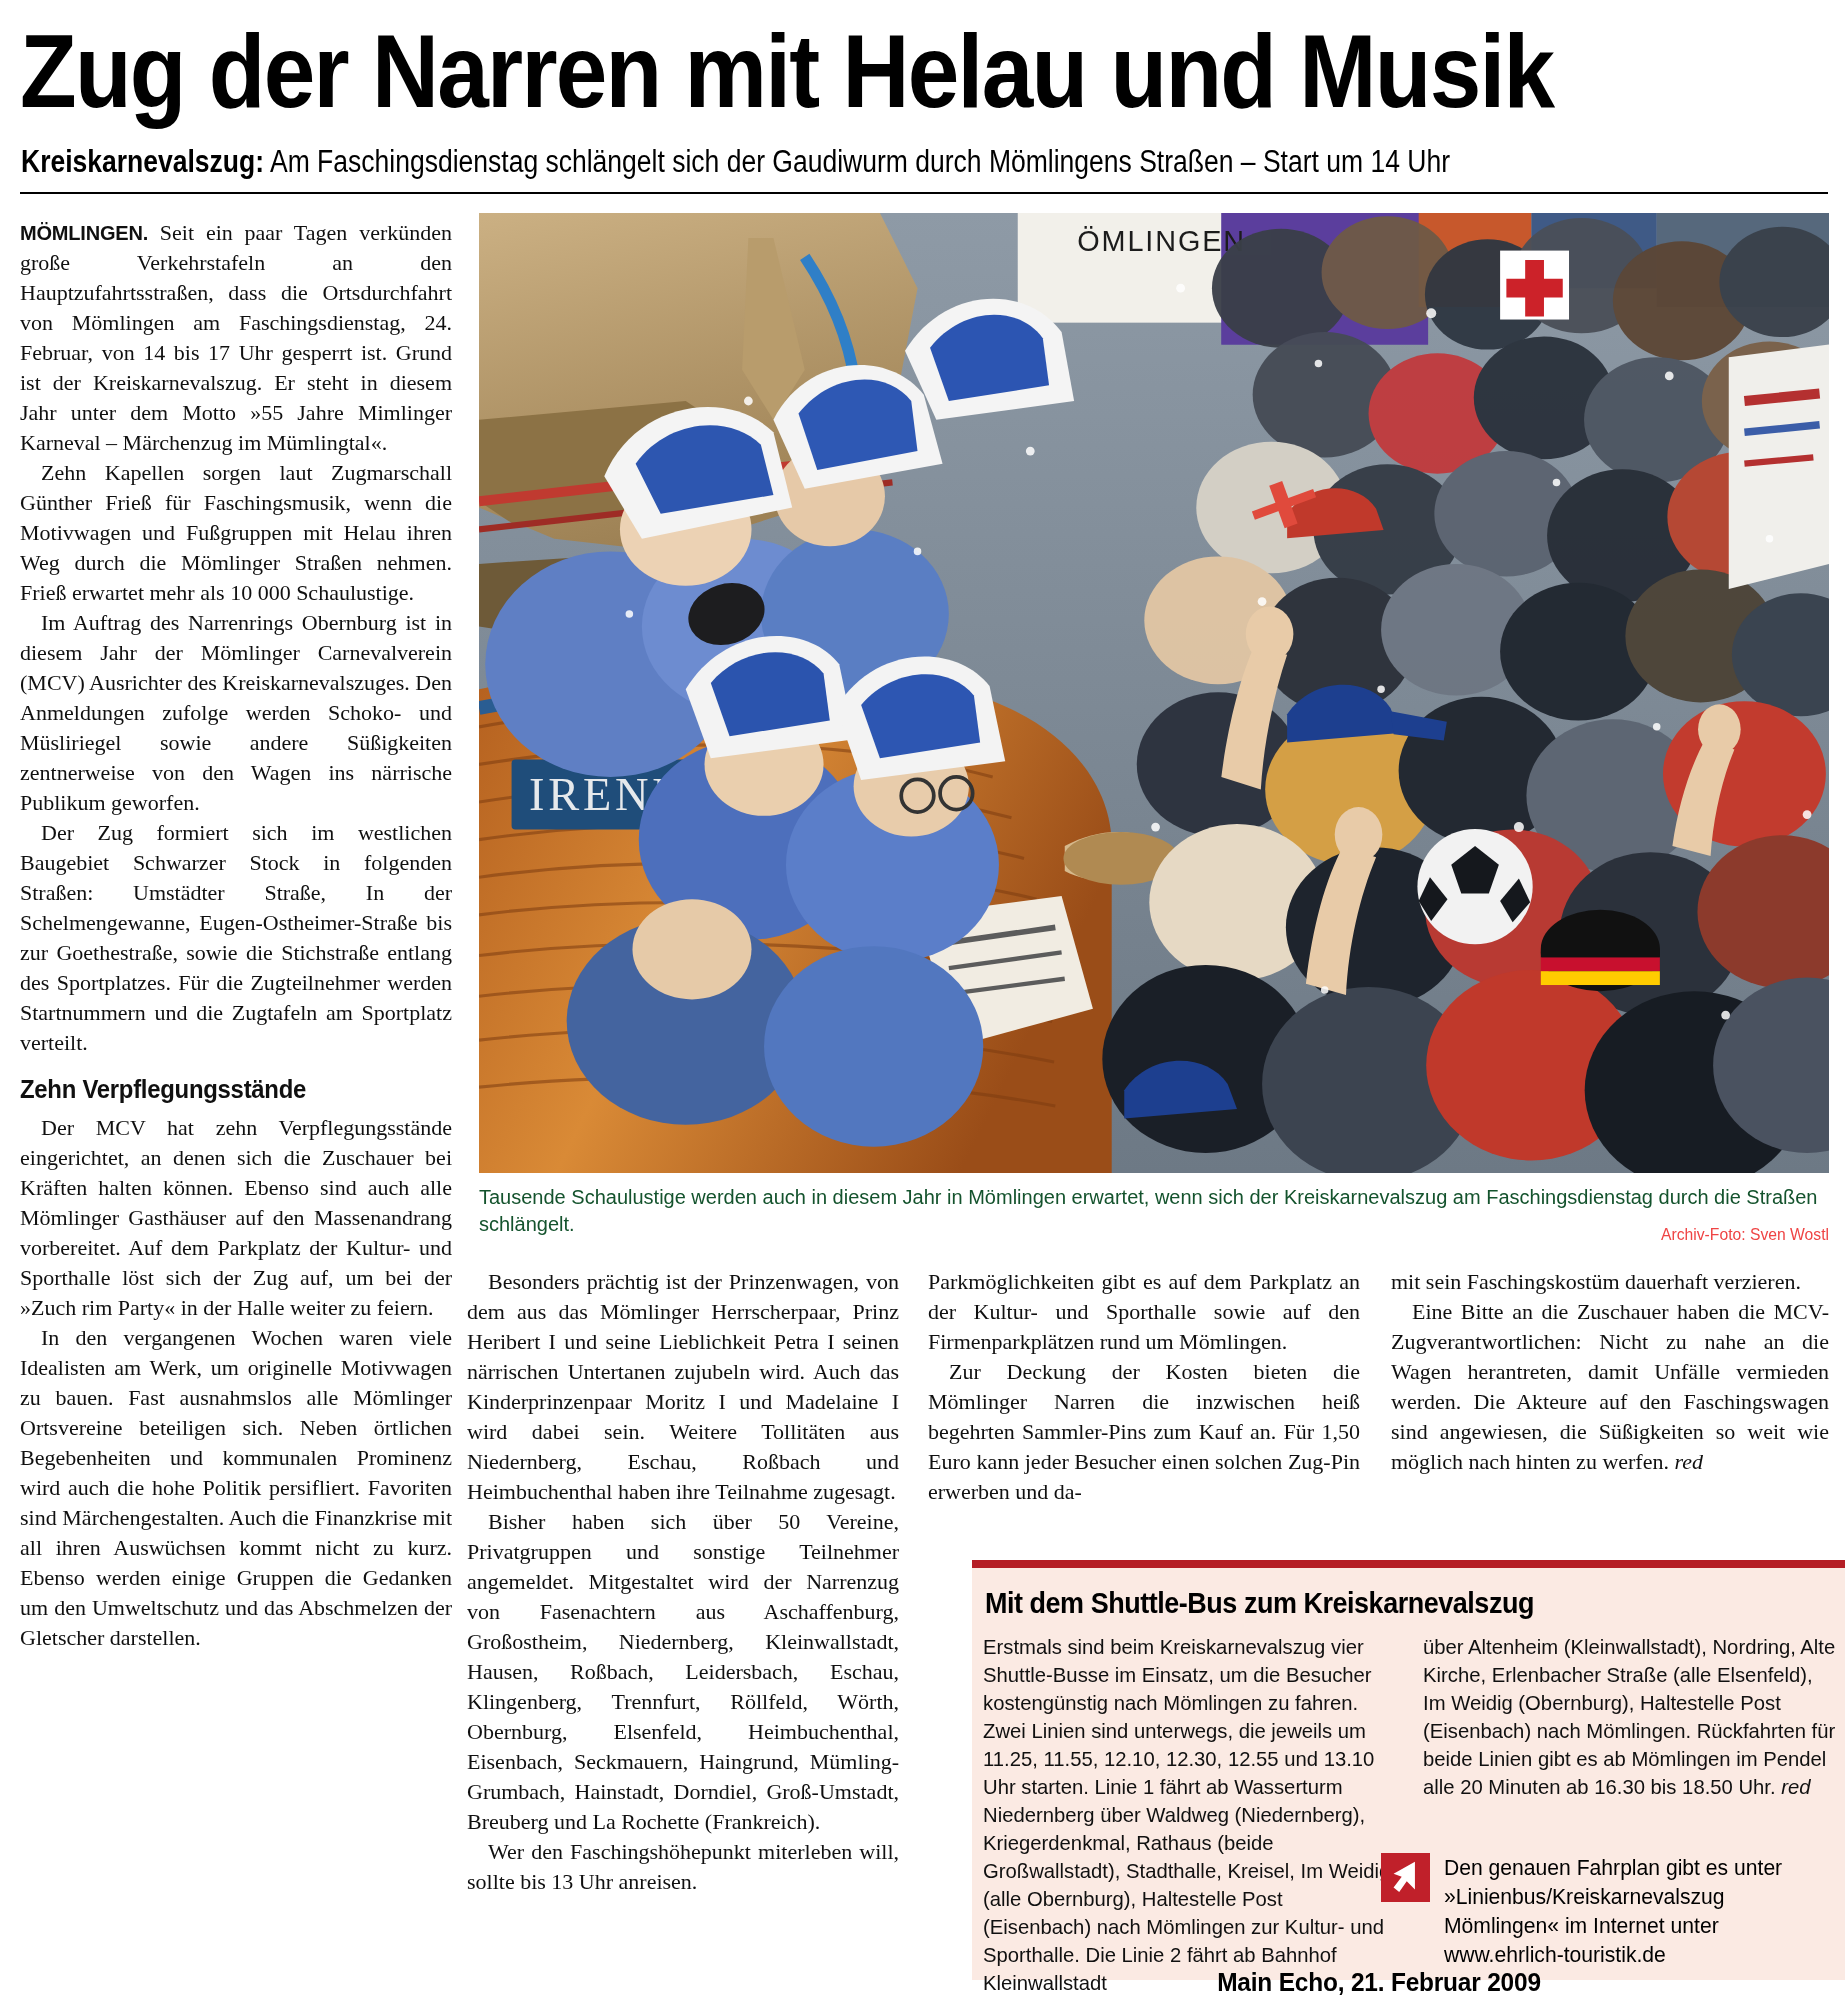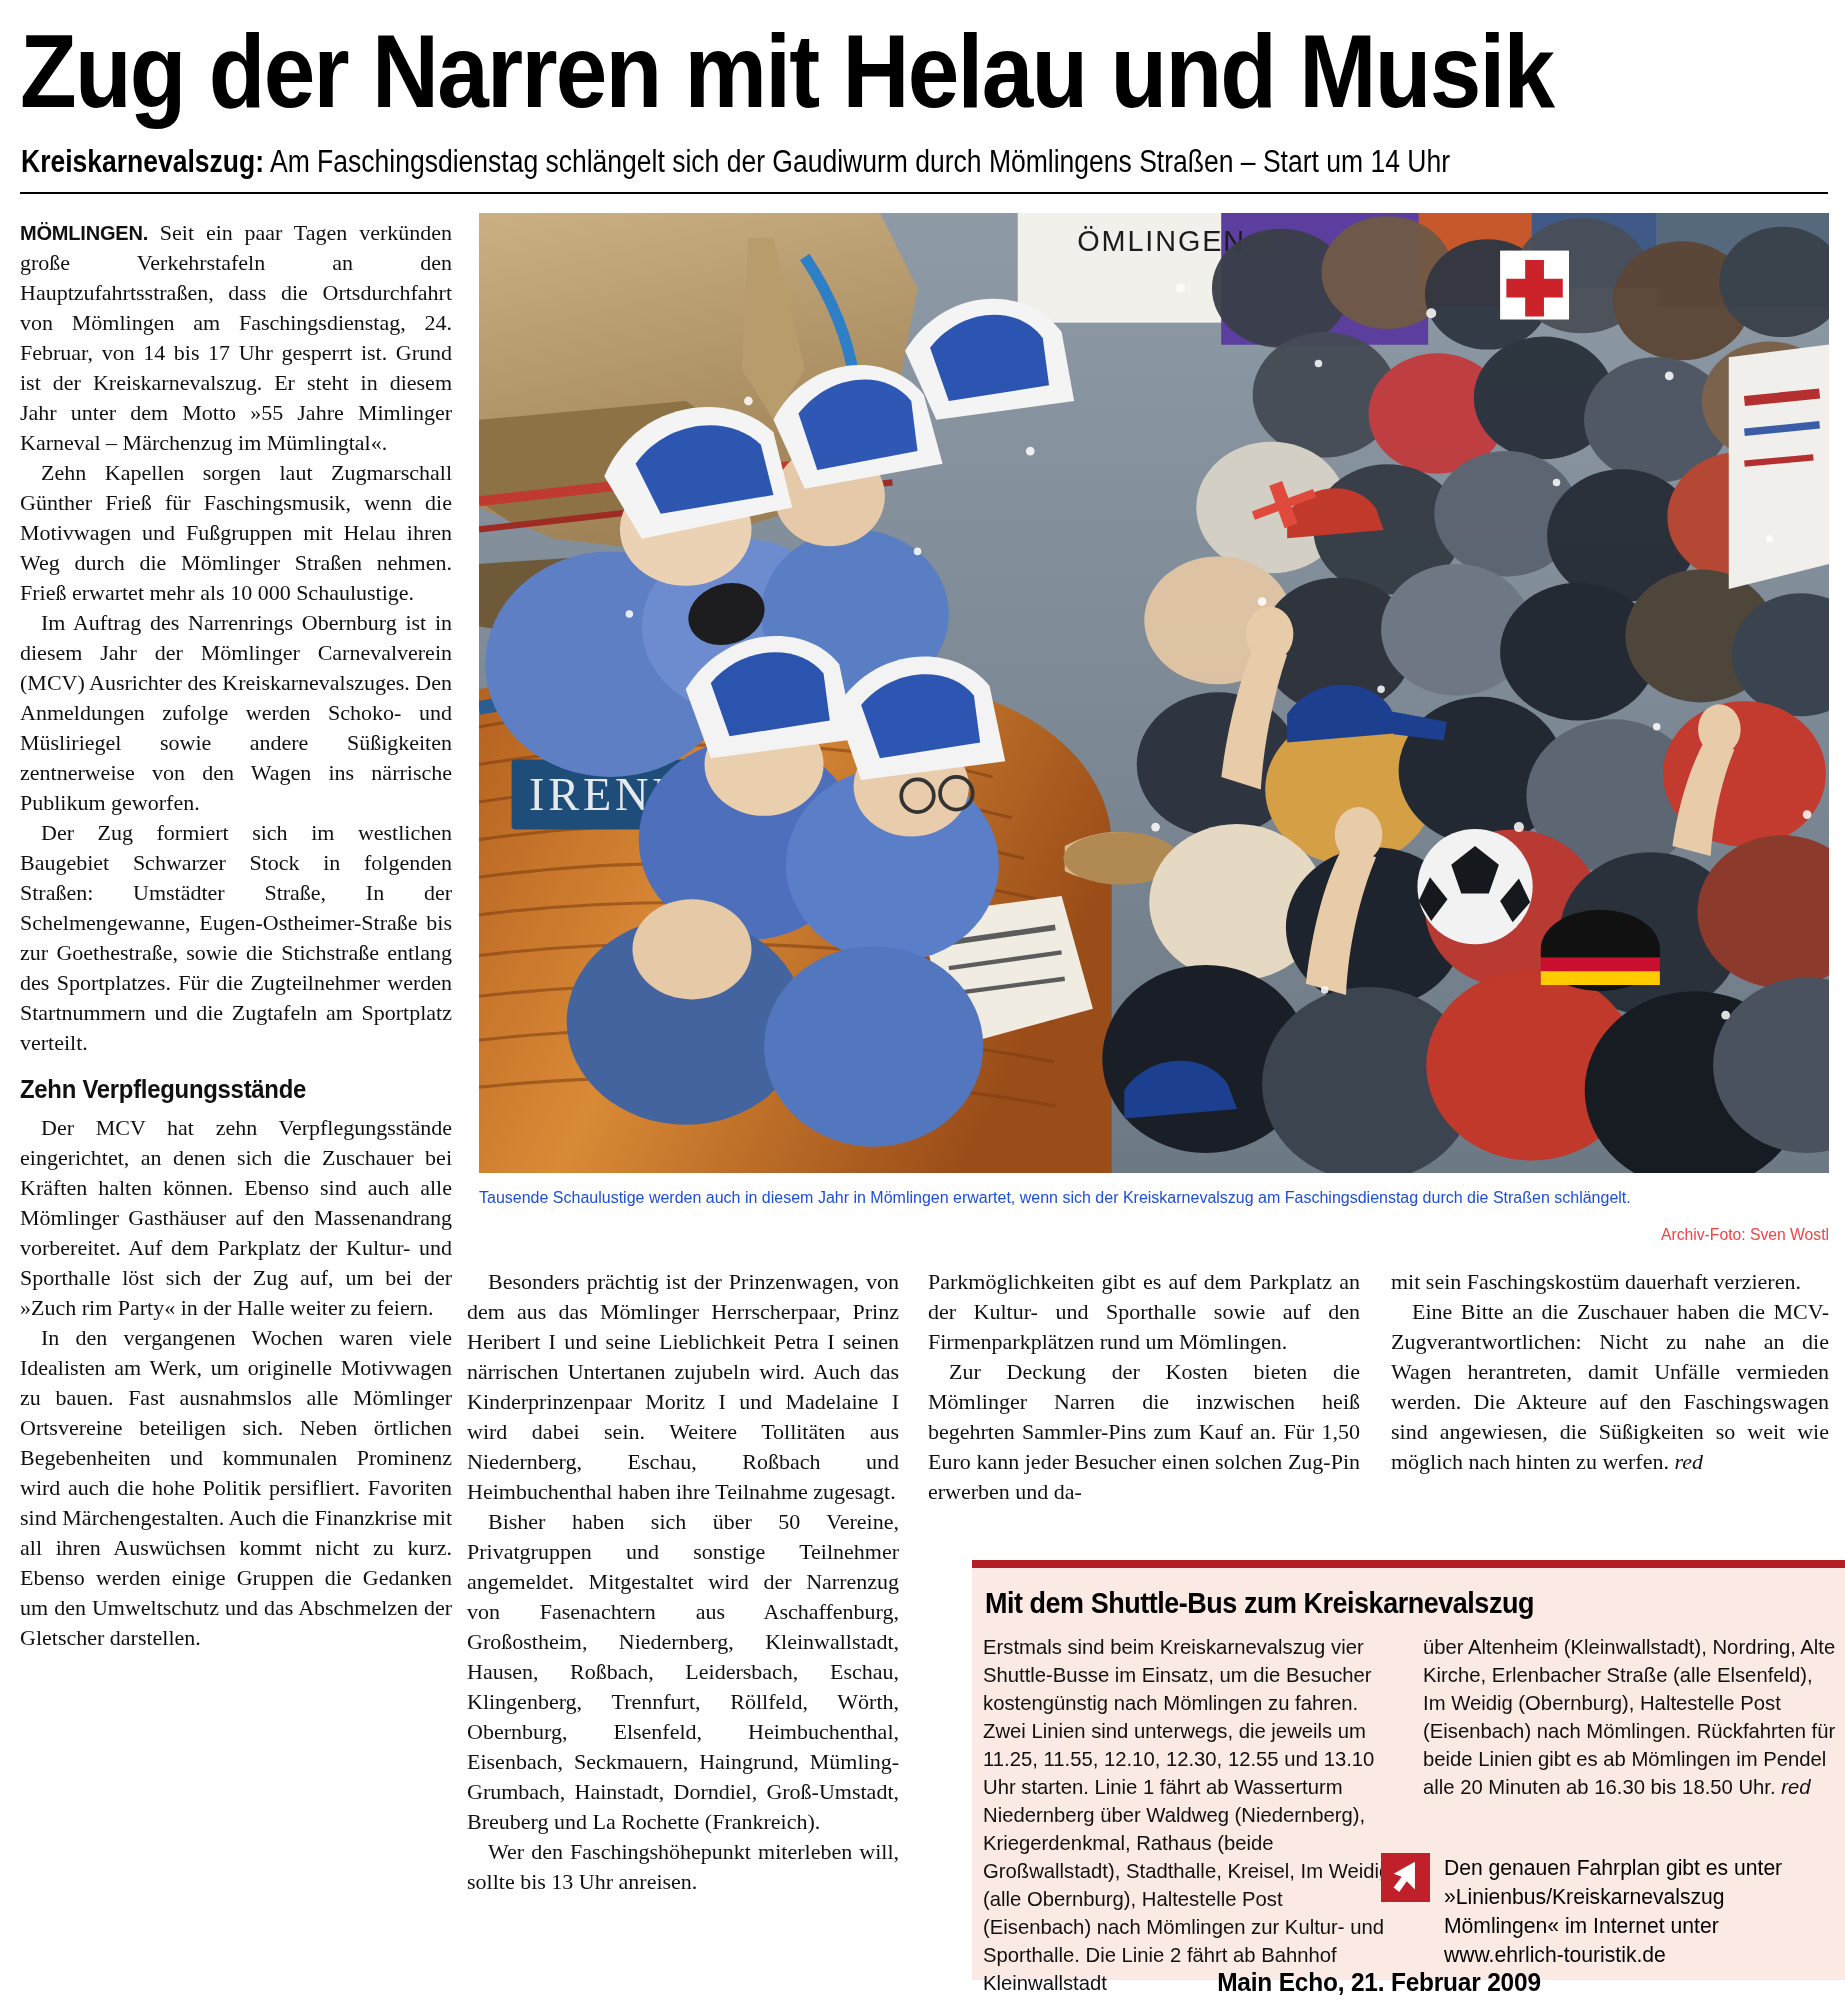--- a/index.html
+++ b/index.html
@@ -122,24 +122,24 @@
     background: #6f7d8c;
   }
   .photo svg { display:block; width:100%; height:100%; }
 
   .caption {
     position: absolute;
     left: 479px;
     top: 1184px;
     width: 1350px;
     font-family: "Liberation Sans", "DejaVu Sans", sans-serif;
-    font-size: 16px;
+    font-size: 20px;
     line-height: 27px;
     transform-origin: left top;
-    color: #1d4ed8;
+    color: #14532d;
   }
   .credit {
     position: absolute;
     left: 479px;
     top: 1226px;
     width: 1350px;
     text-align: right;
     font-family: "Liberation Sans", "DejaVu Sans", sans-serif;
     font-size: 15.7px;
     color: #ef4444;

